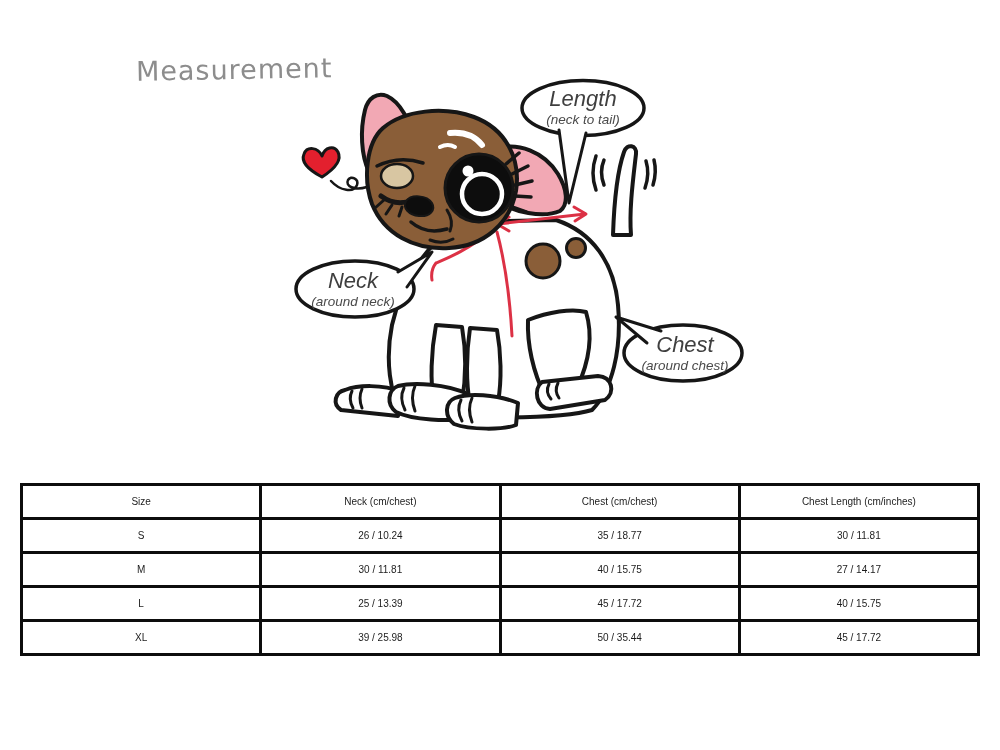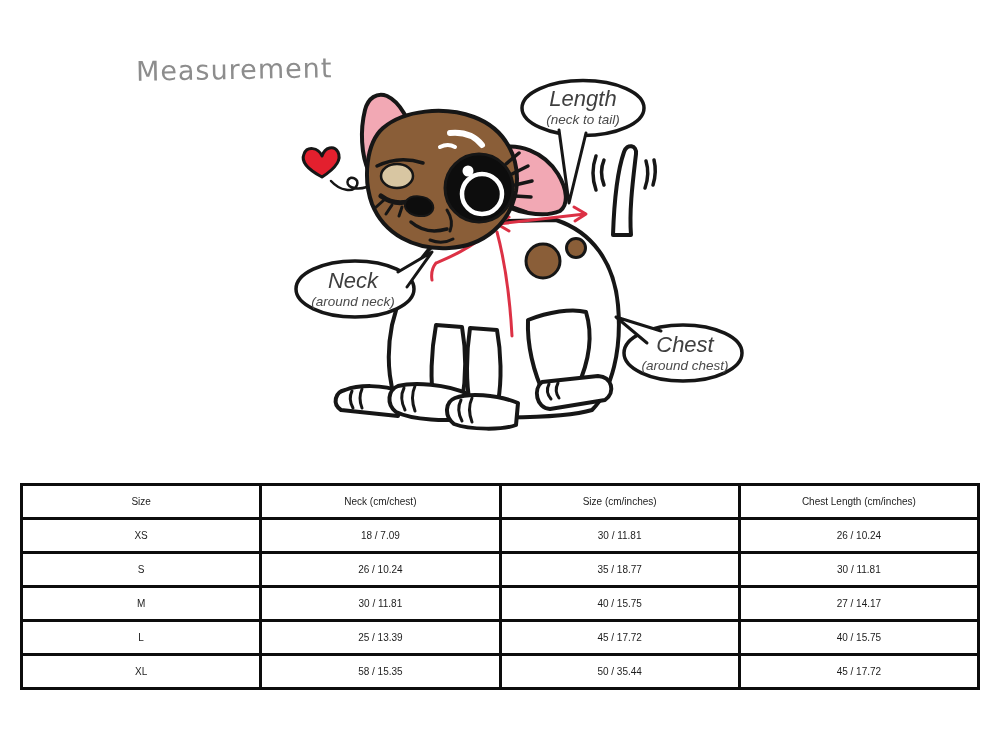--- a/index.html
+++ b/index.html
@@ -133,51 +133,45 @@
         <text class="bubble-sub" x="685" y="370">(around chest)</text>
       </g>
     </g>
   </svg>
 
   <table class="size-chart">
     <thead>
       <tr>
         <th>Size</th>
         <th>Neck (cm/chest)</th>
-        <th>Size (cm/inches)</th>
+        <th>Chest (cm/chest)</th>
         <th>Chest Length (cm/inches)</th>
       </tr>
     </thead>
     <tbody>
-      <tr>
-        <td>XS</td>
-        <td>18 / 7.09</td>
-        <td>30 / 11.81</td>
-        <td>26 / 10.24</td>
-      </tr>
       <tr>
         <td>S</td>
         <td>26 / 10.24</td>
         <td>35 / 18.77</td>
         <td>30 / 11.81</td>
       </tr>
       <tr>
         <td>M</td>
         <td>30 / 11.81</td>
         <td>40 / 15.75</td>
         <td>27 / 14.17</td>
       </tr>
       <tr>
         <td>L</td>
         <td>25 / 13.39</td>
         <td>45 / 17.72</td>
         <td>40 / 15.75</td>
       </tr>
       <tr>
         <td>XL</td>
-        <td>58 / 15.35</td>
+        <td>39 / 25.98</td>
         <td>50 / 35.44</td>
         <td>45 / 17.72</td>
       </tr>
     </tbody>
   </table>
 
 </div>
 
 </body></html>

